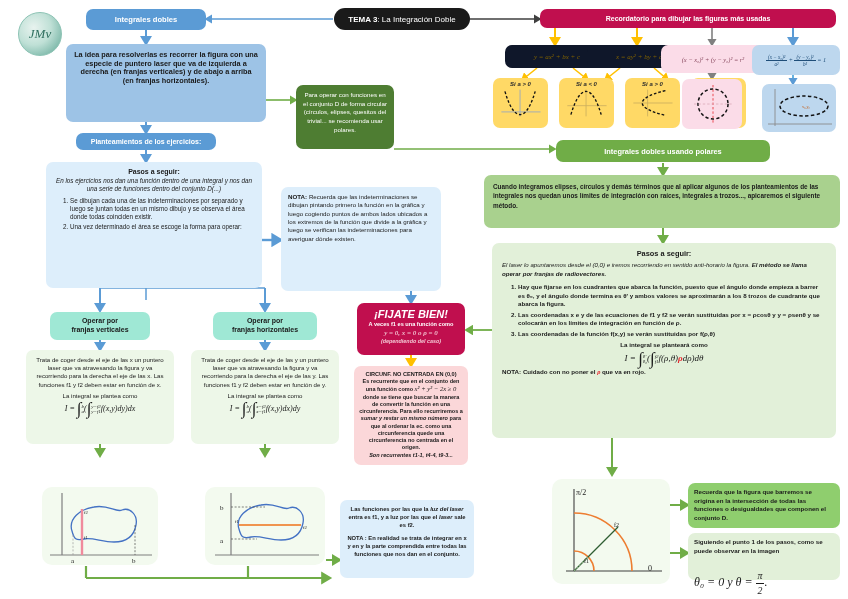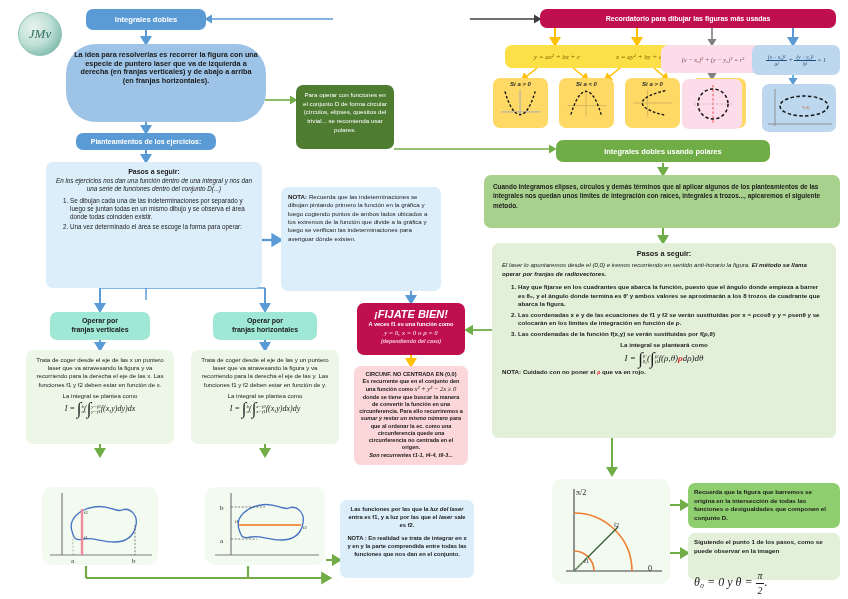--- a/index.html
+++ b/index.html
@@ -5,38 +5,38 @@
   * { box-sizing: border-box; margin: 0; padding: 0; }
   html, body {
     width: 848px; height: 599px;
     background: #ffffff;
     font-family: "Liberation Sans", sans-serif;
     overflow: hidden;
   }
   #canvas { position: relative; width: 848px; height: 599px; }
 
   .box { position: absolute; border-radius: 7px; text-align: center; }
-  .box-txt { line-height: 1.18; border-radius: 30px; }
+  .box-txt { line-height: 1.18; }
 
   
   .blue-hdr   { background:#5b9bd5; color:#ffffff; font-weight:bold; }
   .blue-body  { background:#9dc3e6; color:#1a1a1a; }
   .blue-pale  { background:#ddeefb; color:#1a1a1a; }
   .green-hdr  { background:#70ad47; color:#ffffff; font-weight:bold; }
   .green-body { background:#a9d18e; color:#1a1a1a; }
   .green-pale { background:#e2f0d9; color:#1a1a1a; }
   .green-dark { background:#4e7d32; color:#ffffff; }
   .green-mid  { background:#8fce6e; color:#1a1a1a; }
   .mint-hdr   { background:#9fe8d5; color:#1a1a1a; font-weight:bold; }
   .mint-body  { background:#edf7e8; color:#1a1a1a; }
   .mag-hdr    { background:#c00f4e; color:#ffffff; font-weight:bold; }
   .pink-pale  { background:#fbd7d9; color:#1a1a1a; }
   .pink-lite  { background:#fbdce8; color:#1a1a1a; }
   .yellow     { background:#ffd966; color:#2b2b2b; }
-  .yellow-lt  { background:#fde047; color:#2b2b2b; }
+  .yellow-lt  { background:#0f172a; color:#2b2b2b; }
   .cyan-lt    { background:#bdd7ee; color:#2b2b2b; }
   .black-pill { background:#1a1a1a; color:#ffffff; font-weight:bold; border-radius:14px; }
 
   .b { font-weight: bold; }
   .i { font-style: italic; }
   .mth { font-family:"Liberation Serif", serif; font-style:italic; }
   .red { color:#e8252c; }
 
   ol.steps { margin:0; padding-left: 16px; text-align:left; }
   ol.steps > li { margin-bottom: 2px; }
@@ -145,20 +145,24 @@
 
     <line x1="326" y1="560" x2="340" y2="560" stroke="#70ad47" stroke-width="2" marker-end="url(#ag)"></line>
 
     <line x1="411" y1="465" x2="411" y2="498" stroke="#c9265c" stroke-width="0"></line>
   </svg>
 
   <div class="logo" style="left:18px; top:12px; width:44px; height:44px; font-size:13px;">
     <span>JMv</span>
   </div>
 
+  <div class="box black-pill" style="left:334px; top:8px; width:136px; height:22px; display:flex; align-items:center; justify-content:center; font-size:8px;">
+    <span>TEMA 3</span>
+      <span style="font-weight:normal;">: La Integración Doble</span>
+  </div>
 
   <div class="box blue-hdr" style="left:86px; top:9px; width:120px; height:21px; display:flex; align-items:center; justify-content:center; font-size:7.6px;">
     <span>Integrales dobles</span>
   </div>
 
   <div class="box blue-body box-txt" style="left:66px; top:44px; width:200px; height:78px; padding:7px 8px; font-size:7.3px; font-weight:bold;">
     <span>La idea para resolverlas es recorrer la figura con una especie de puntero laser que va de izquierda a derecha (en franjas verticales) y de abajo a arriba (en franjas horizontales).</span>
   </div>
 
   <div class="box blue-hdr" style="left:76px; top:133px; width:140px; height:17px; display:flex; align-items:center; justify-content:center; font-size:7px;">

